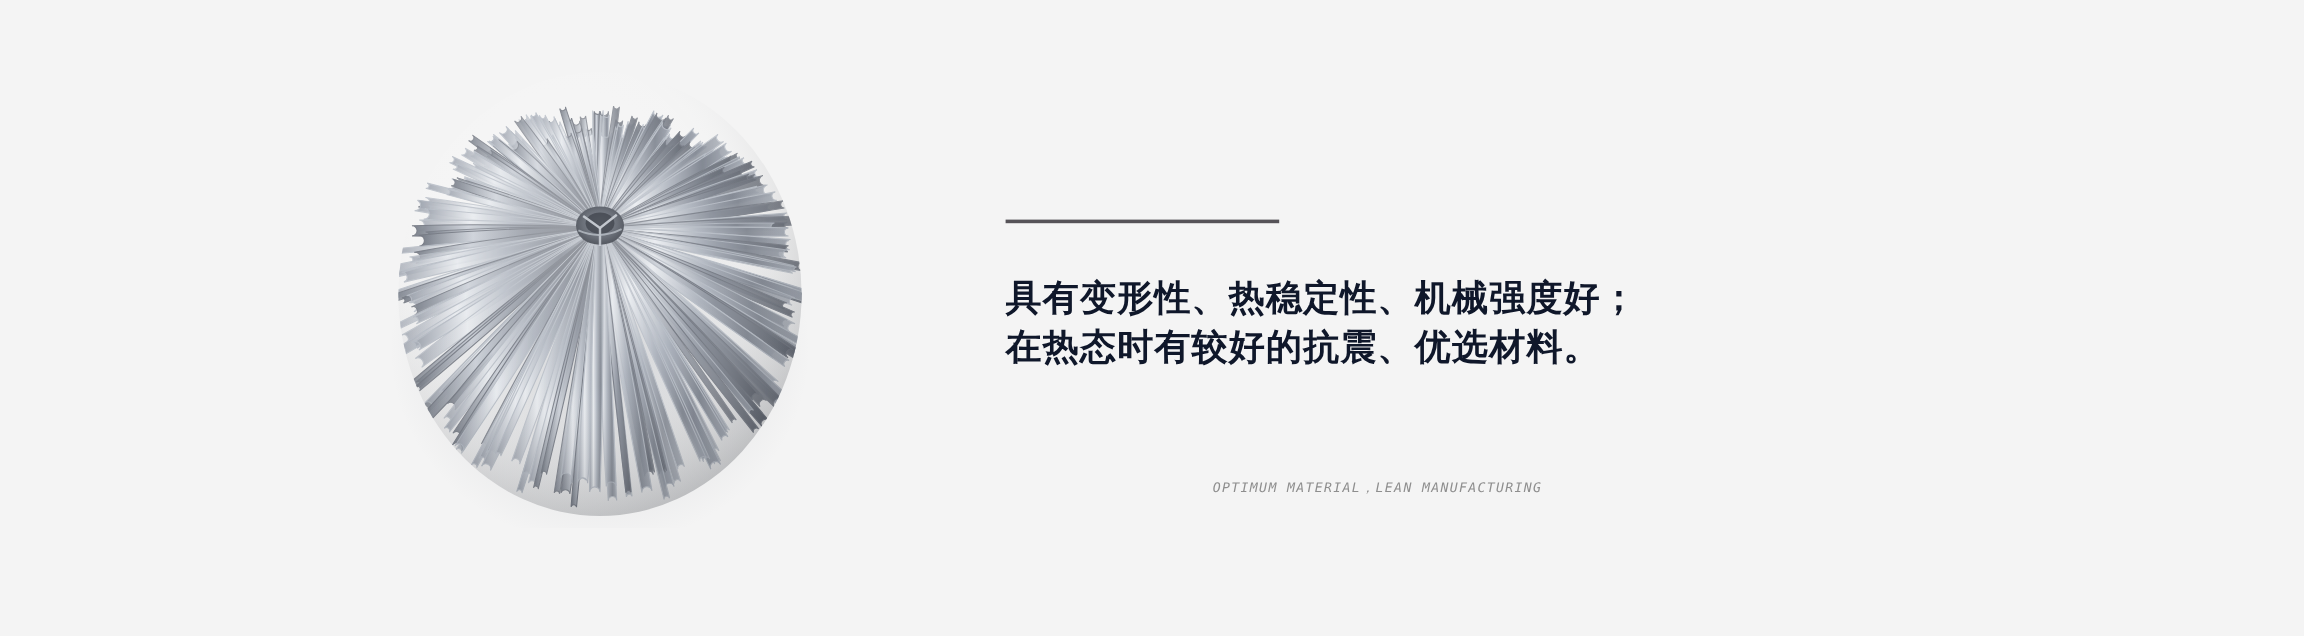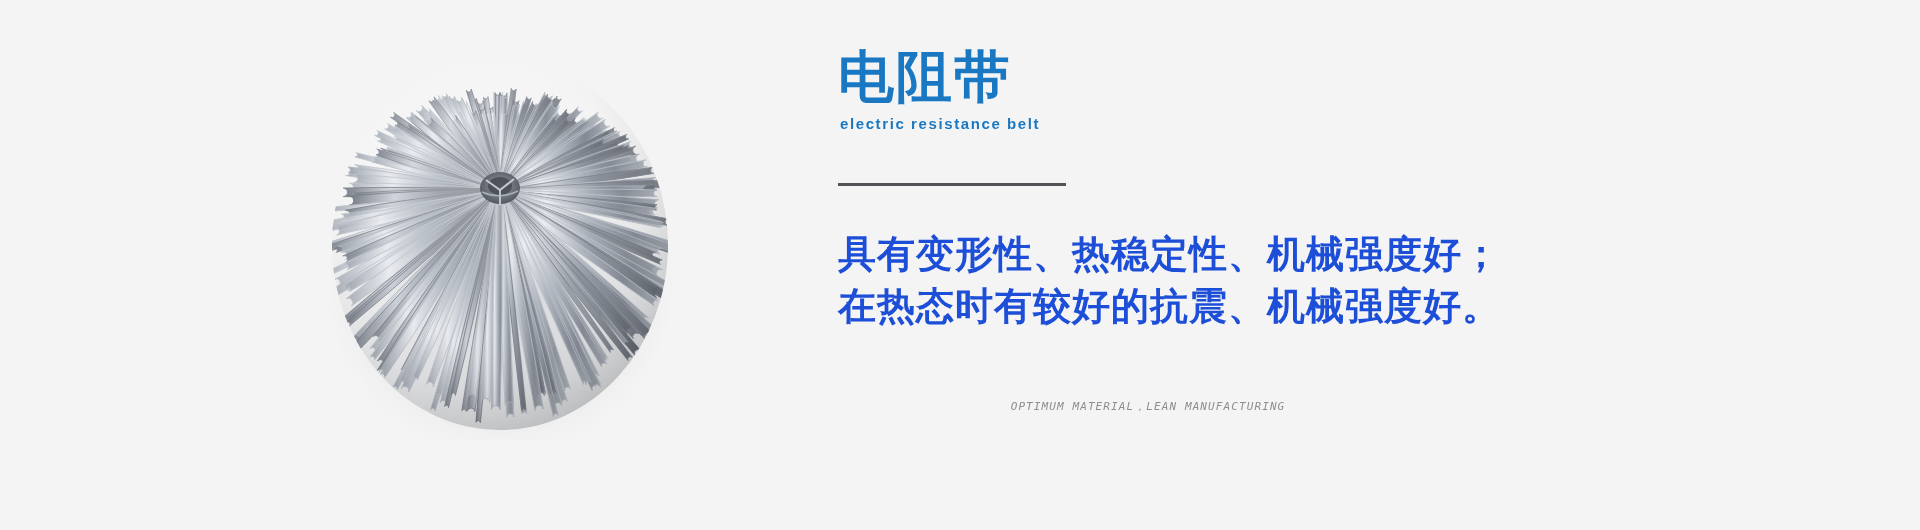--- a/index.html
+++ b/index.html
@@ -76,23 +76,23 @@
     background: #565358;
   }
 
   #description-block {
     position: absolute;
     left: 0;
     top: 228px;
     width: 640px;
   }
   .desc-line {
-    font-size: 38px;
+    font-size: 30px;
     font-weight: 700;
-    color: #1d4ed8;
+    color: #0f172a;
     line-height: 1.38;
     letter-spacing: 1px;
     white-space: nowrap;
     margin: 0;
   }
 
   #slogan-block {
     position: absolute;
     left: 100px;
     top: 395px;
@@ -403,30 +403,26 @@
         <ellipse cx="200" cy="146" rx="12" ry="9" fill="#3f434b" opacity="0.75"></ellipse>
         <path d="M186 140 L200 150 L214 139" stroke="#cfd4da" stroke-width="2" fill="none" opacity="0.9"></path>
         <path d="M200 150 L200 165" stroke="#cfd4da" stroke-width="2" fill="none" opacity="0.85"></path>
         <path d="M182 152 Q200 160 218 151" stroke="#b9bfc7" stroke-width="1.6" fill="none" opacity="0.8"></path>
       </g>
     </svg>
   </div>
 
   <div id="text-column">
 
-    <div id="title-block">
-      <h1 id="main-title">电阻带</h1>
-      <div id="sub-title">electric resistance belt</div>
-    </div>
 
     <div id="divider"></div>
 
     <div id="description-block">
       <p class="desc-line">具有变形性、热稳定性、机械强度好；</p>
-      <p class="desc-line">在热态时有较好的抗震、机械强度好。</p>
+      <p class="desc-line">在热态时有较好的抗震、优选材料。</p>
     </div>
 
     <div id="slogan-block">
       <p id="slogan-en">OPTIMUM MATERIAL，LEAN MANUFACTURING</p>
     </div>
 
   </div>
 </div>
 
 </body></html>

